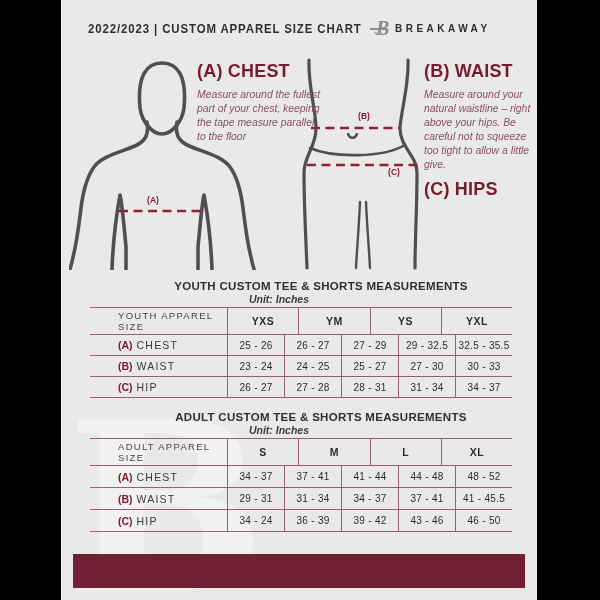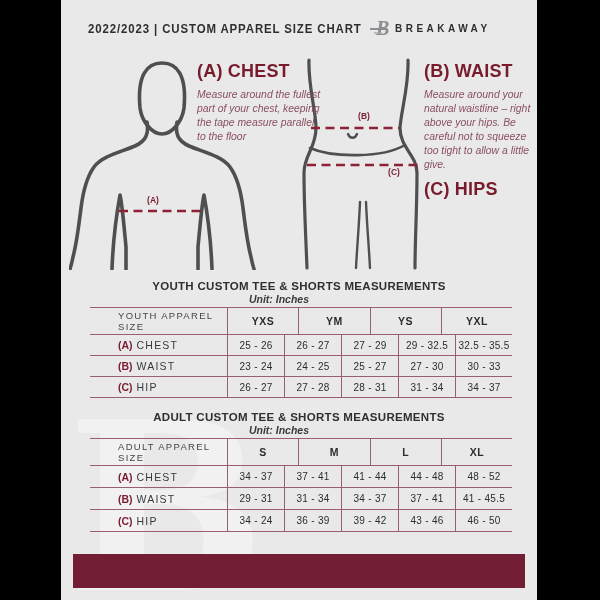--- a/index.html
+++ b/index.html
@@ -15,21 +15,21 @@
 
   
   .guide-svg{position:absolute;z-index:1;}
   .marker{position:absolute;width:30px;text-align:center;font-size:8.5px;font-weight:700;color:#7b1c30;z-index:2;}
   .g-head{font-size:18px;font-weight:700;color:#771b2d;letter-spacing:.2px;}
   .g-para{margin-top:6px;font-size:10.4px;font-style:italic;line-height:1.34;color:#8a4f5e;white-space:pre-line;}
   .g-block{position:absolute;z-index:2;}
 
   
   .tbl-title{position:absolute;width:476px;text-align:center;font-size:11.5px;font-weight:700;
-             color:#2f2f31;letter-spacing:.3px;z-index:1;}
+             color:#2f2f31;letter-spacing:.3px;z-index:1;margin-left:22px;}
   .tbl-unit{position:absolute;width:436px;text-align:center;font-size:10.5px;font-weight:700;
             font-style:italic;color:#3a3a3c;z-index:1;}
   .size-table{position:absolute;left:29px;width:422px;z-index:1;}
   .t-row{display:flex;border-top:1.5px solid #9a5f6d;}
   .t-row:last-child{border-bottom:1.5px solid #9a5f6d;}
   .t-head{height:26px;}
   .t-data{height:20px;}
   .adult .t-data{height:21px;}
   .t-label{width:137px;display:flex;align-items:center;padding-left:28px;box-sizing:border-box;}
   .t-val{flex:1;display:flex;align-items:center;justify-content:center;border-left:1.5px solid #9a5f6d;}

